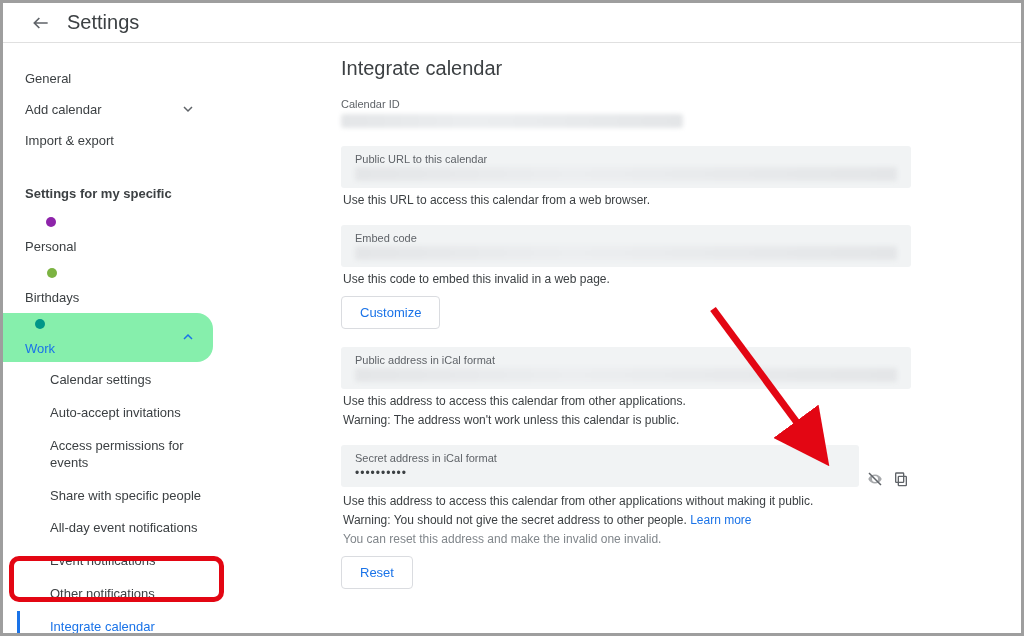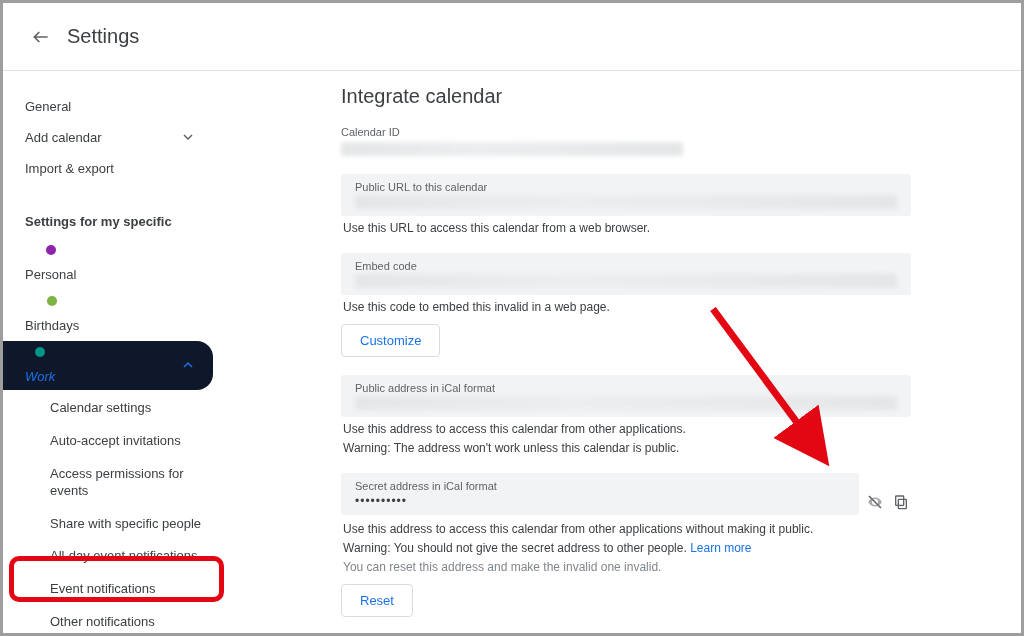--- a/index.html
+++ b/index.html
@@ -11,21 +11,21 @@
     font-size: 13px;
   }
   .frame {
     width: 1024px;
     height: 636px;
     border: 3px solid #9e9e9e;
     position: relative;
     overflow: hidden;
   }
   .header {
-    height: 68px;
+    height: 40px;
     display: flex;
     align-items: center;
     padding: 0 20px 0 28px;
     border-bottom: 1px solid #e0e0e0;
   }
   .back-icon {
     width: 20px; height: 20px;
     display: inline-flex; align-items: center; justify-content: center;
     margin-right: 16px;
     cursor: pointer;
@@ -76,23 +76,22 @@
     max-width: 210px;
     margin: 2px 0;
     font-size: 13px;
   }
   .cal-left { display: flex; align-items: center; gap: 12px; flex-direction: column; }
   .dot {
     width: 10px; height: 10px; border-radius: 50%;
     flex-shrink: 0;
   }
   .work-row {
-    background: #0f172a;
+    background: #86efac;
     color: #1a73e8;
-    font-style: italic;
   }
   .work-row .chev { color: #1a73e8; }
   .sub-list { margin-left: 14px; }
   .sub-item {
     padding: 8px 10px 8px 30px;
     font-size: 13px;
     color: #3c4043;
     cursor: pointer;
     line-height: 1.3;
     max-width: 210px;
@@ -167,21 +166,21 @@
     padding: 8px 18px;
     border-radius: 4px;
     background: #fff;
     cursor: pointer;
     margin-top: 10px;
   }
   .link { color: #1a73e8; cursor: pointer; }
   .section { margin-bottom: 18px; }
   .secret-row {
     display: flex;
-    align-items: center;
+    align-items: flex-end;
     gap: 6px;
   }
   .secret-row .block-grey { flex: 1; }
   .icon-btn {
     width: 20px; height: 20px;
     display: inline-flex; align-items:center; justify-content:center;
     color: #5f6368;
     cursor: pointer;
     margin-top: 14px;
   }

